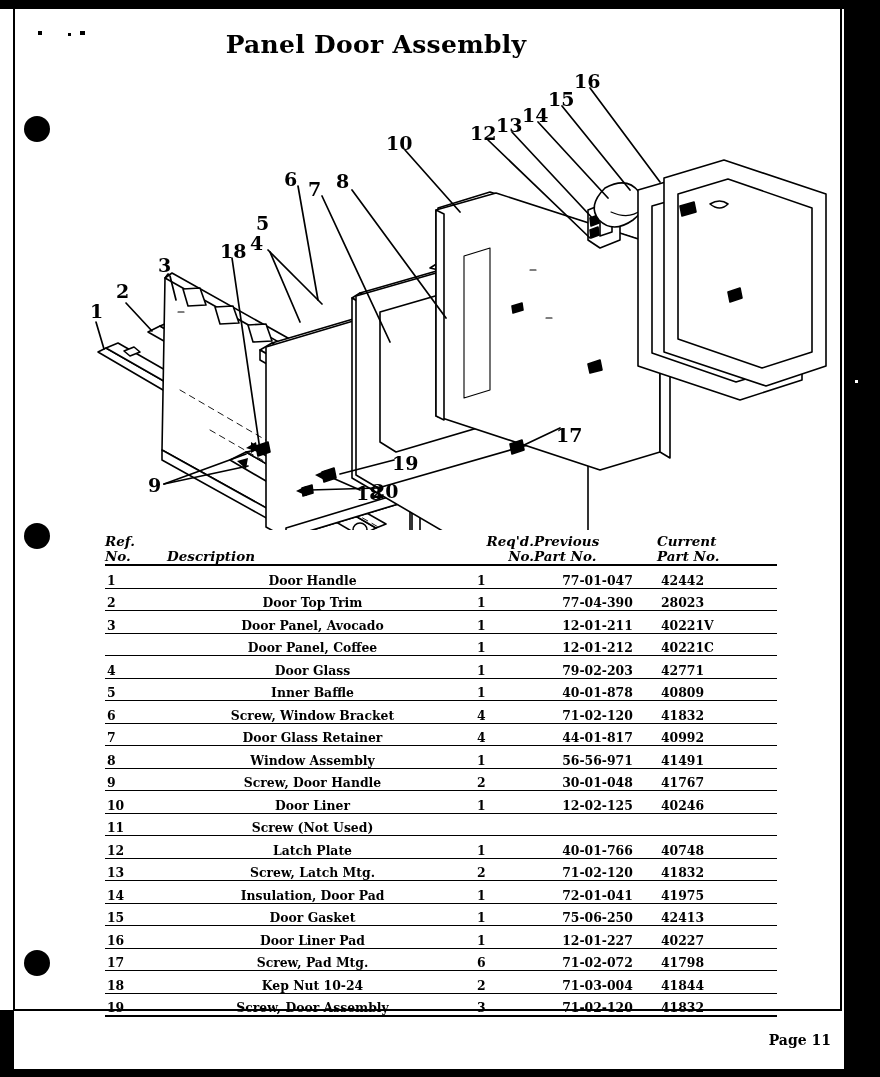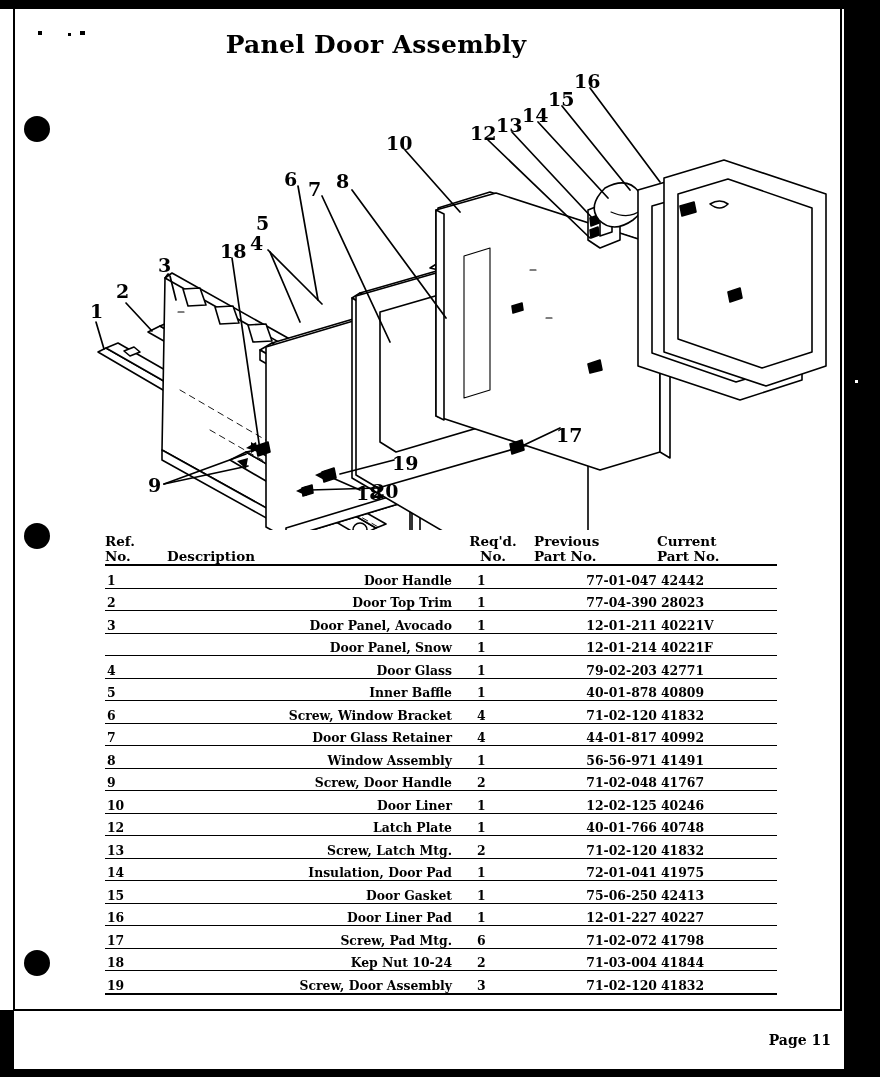--- a/index.html
+++ b/index.html
@@ -50,37 +50,37 @@
     position:absolute;left:105px;top:534px;width:672px;
     font-family:"DejaVu Serif", serif;
     color:#000;
   }
   table{border-collapse:collapse;width:672px;table-layout:fixed;}
   thead th{
     font-size:13.5px;font-weight:bold;text-align:left;
     vertical-align:bottom;padding:0 0 1px 0;line-height:1.08;
     white-space:pre-line;
   }
-  thead tr.head-row th{border-bottom:2.5px solid #000;}
+  thead tr.head-row th{border-bottom:2.5px solid #000;font-style:italic;}
   th.c-ref{width:62px;}
   th.c-desc{width:285px;}
-  th.c-qty{width:82px;text-align:center;}
+  th.c-qty{width:82px;text-align:right;}
   th.c-prev{width:123px;}
   th.c-curr{width:120px;}
 
   tbody td{
     font-size:12.4px;font-weight:bold;
     border-bottom:1.3px solid #000;
     padding:1.5px 0 0.5px 0;height:19.5px;line-height:1.0;
     vertical-align:bottom;
   }
   td.ref{text-align:left;padding-left:2px;}
-  td.desc{text-align:right;padding-left:6px;}
+  td.desc{text-align:center;padding-left:6px;}
   td.qty{text-align:left;padding-left:25px;}
-  td.prev{text-align:right;padding-left:4px;}
+  td.prev{text-align:center;padding-left:4px;}
   td.curr{text-align:left;padding-left:4px;}
   tbody tr:last-child td{border-bottom:2.6px solid #000;}
 
   
   td.blank{border-bottom:1.3px solid #000;}
 
   #page-number{
     position:absolute;left:8px;top:1032px;width:823px;text-align:right;
     font-family:"DejaVu Serif",serif;font-size:14px;font-weight:bold;color:#000;
   }
@@ -352,24 +352,24 @@
         </tr>
         <tr>
           <td class="ref">3</td>
           <td class="desc">Door Panel, Avocado</td>
           <td class="qty">1</td>
           <td class="prev">12-01-211</td>
           <td class="curr">40221V</td>
         </tr>
         <tr>
           <td class="ref blank"></td>
-          <td class="desc">Door Panel, Snow</td>
-          <td class="qty">1</td>
-          <td class="prev">12-01-214</td>
-          <td class="curr">40221F</td>
+          <td class="desc">Door Panel, Coffee</td>
+          <td class="qty">1</td>
+          <td class="prev">12-01-212</td>
+          <td class="curr">40221C</td>
         </tr>
         <tr>
           <td class="ref">4</td>
           <td class="desc">Door Glass</td>
           <td class="qty">1</td>
           <td class="prev">79-02-203</td>
           <td class="curr">42771</td>
         </tr>
         <tr>
           <td class="ref">5</td>
@@ -396,29 +396,36 @@
           <td class="ref">8</td>
           <td class="desc">Window Assembly</td>
           <td class="qty">1</td>
           <td class="prev">56-56-971</td>
           <td class="curr">41491</td>
         </tr>
         <tr>
           <td class="ref">9</td>
           <td class="desc">Screw, Door Handle</td>
           <td class="qty">2</td>
-          <td class="prev">71-02-048</td>
+          <td class="prev">30-01-048</td>
           <td class="curr">41767</td>
         </tr>
         <tr>
           <td class="ref">10</td>
           <td class="desc">Door Liner</td>
           <td class="qty">1</td>
           <td class="prev">12-02-125</td>
           <td class="curr">40246</td>
+        </tr>
+        <tr>
+          <td class="ref">11</td>
+          <td class="desc">Screw (Not Used)</td>
+          <td class="qty blank"></td>
+          <td class="prev blank"></td>
+          <td class="curr blank"></td>
         </tr>
         <tr>
           <td class="ref">12</td>
           <td class="desc">Latch Plate</td>
           <td class="qty">1</td>
           <td class="prev">40-01-766</td>
           <td class="curr">40748</td>
         </tr>
         <tr>
           <td class="ref">13</td>

